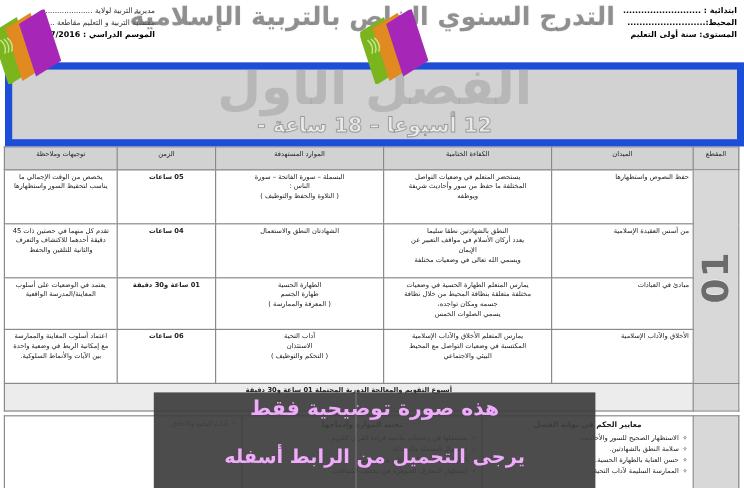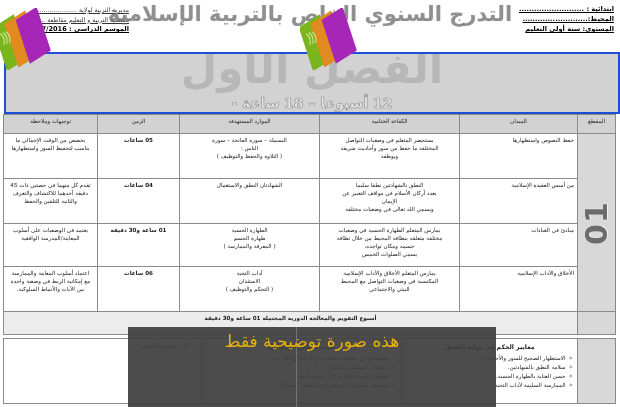--- a/index.html
+++ b/index.html
@@ -34,21 +34,21 @@
     box-sizing: border-box;
   }
   .hdr-block {
     font-size: 6.2px;
     line-height: 1.55;
     color: #555;
     white-space: nowrap;
   }
   .hdr-right { text-align: right; padding-top: 2px; }
   .hdr-left  { text-align: right; padding-top: 1px; }
-  .hdr-line { display: block; text-decoration: underline; }
+  .hdr-line { display: block; }
   .hdr-strong { color: #000; font-weight: bold; font-size: 6.6px; }
   .dots { letter-spacing: 0.4px; color: #333; }
 
   
   .main-title {
     position: absolute;
     top: 2px;
     left: 0;
     right: 0;
     text-align: center;
@@ -59,21 +59,21 @@
     pointer-events: none;
     font-family: "DejaVu Sans", "Liberation Sans", sans-serif;
     text-shadow: 0 0 1px rgba(120,120,120,0.35);
   }
 
   
   .banner {
     position: relative;
     margin: 2px 0 0 4px;
     height: 58px;
-    border: 2px solid #1d4ed8;
+    border: 6px solid #1d4ed8;
     background: #d2d2d2;
     overflow: hidden;
   }
   .banner-watermark {
     position: absolute;
     top: -10px;
     right: 8px;
     left: 8px;
     text-align: center;
     font-size: 42px;
@@ -82,21 +82,21 @@
     white-space: nowrap;
     letter-spacing: 3px;
     pointer-events: none;
   }
   .banner-sub {
     position: absolute;
     bottom: 1px;
     left: 0;
     right: 0;
     text-align: center;
-    font-size: 14px;
+    font-size: 17px;
     font-weight: bold;
     color: #e9e9e9;
     -webkit-text-stroke: 0.7px #9a9a9a;
     text-shadow: 0 0 1px #9a9a9a;
     letter-spacing: 0.5px;
   }
 
   
   table.grid {
     margin: 0 4px;
@@ -226,22 +226,22 @@
     width: 368px;
     height: 80px;
     background: rgba(62,62,62,0.93);
     overflow: hidden;
     z-index: 30;
   }
   .ov-text {
     position: absolute;
     width: 100%;
     text-align: center;
-    color: #eab308;
-    font-weight: normal;
+    color: #f0abfc;
+    font-weight: bold;
     white-space: nowrap;
     font-family: "DejaVu Sans", "Liberation Sans", sans-serif;
   }
   .ov-line1 { top: 4px; font-size: 17px; letter-spacing: 0px; }
   .ov-line2 { top: 44px; font-size: 16px; letter-spacing: 0px; }
 
   .books {
     position: absolute;
     top: 8px;
     width: 62px;
@@ -415,20 +415,21 @@
         <td>
           <span class="b-item"><span class="b-bullet">✧</span><span>آداب التحية والأخلاق.</span></span>
         </td>
       </tr>
     </tbody>
   </table>
 
   <div class="overlay">
     <div class="divider-vert" style="left:168px;"></div>
     <div class="ov-text ov-line1">هذه صورة توضيحية فقط</div>
+    <div class="ov-text ov-line2">يرجى التحميل من الرابط أسفله</div>
   </div>
 
   <svg class="books left" viewBox="0 0 62 62">
     <g transform="rotate(-18 31 31)">
       <path d="M4 10 L28 4 L28 50 L4 56 Z" fill="#7ab51d"></path>
       <path d="M16 10 L40 4 L40 50 L16 56 Z" fill="#e08a20"></path>
       <path d="M28 10 L52 4 L52 50 L28 56 Z" fill="#a626b8"></path>
       <path d="M9 18 Q13 24 9 30 M12 18 Q16 24 12 30 M15 18 Q19 24 15 30" stroke="#c9e58a" stroke-width="1.2" fill="none"></path>
     </g>
   </svg>

